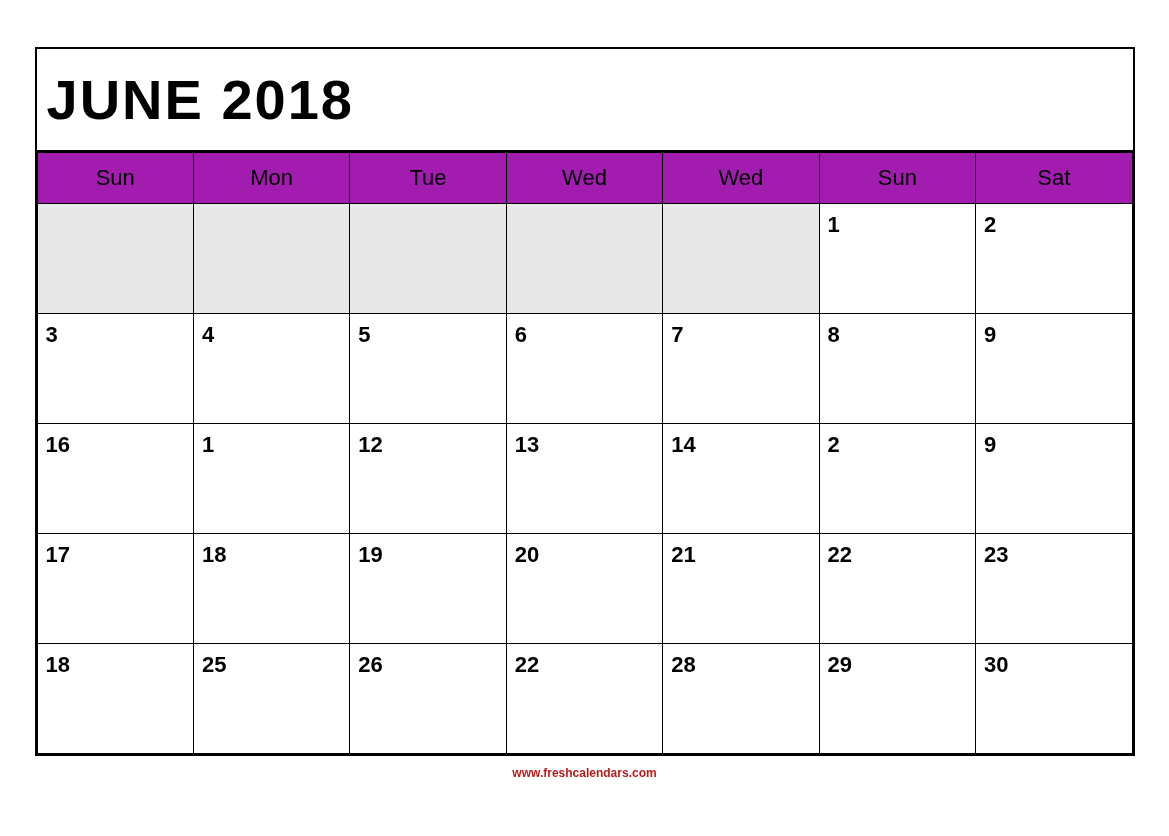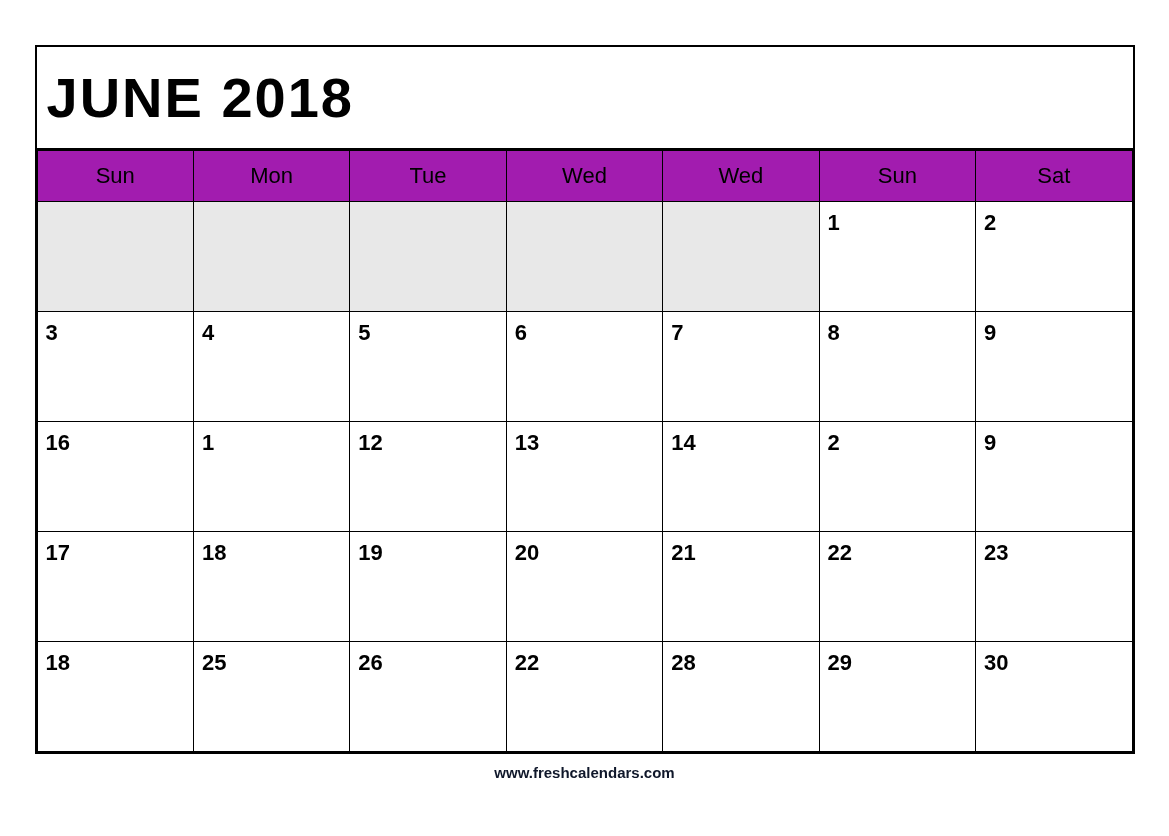--- a/index.html
+++ b/index.html
@@ -65,23 +65,23 @@
     }
 
     .day-num {
       font-size: 22px;
       font-weight: 700;
     }
 
     .calendar-footer {
       text-align: center;
       padding: 10px;
-      font-size: 15px;
+      font-size: 12px;
       font-weight: 600;
-      color: #0f172a;
+      color: #b91c1c;
     }
   </style>
 </head>
 <body>
 
 <div class="calendar-wrapper">
   <div class="calendar-title">JUNE 2018</div>
   <table class="calendar-table">
     <thead>
       <tr>

